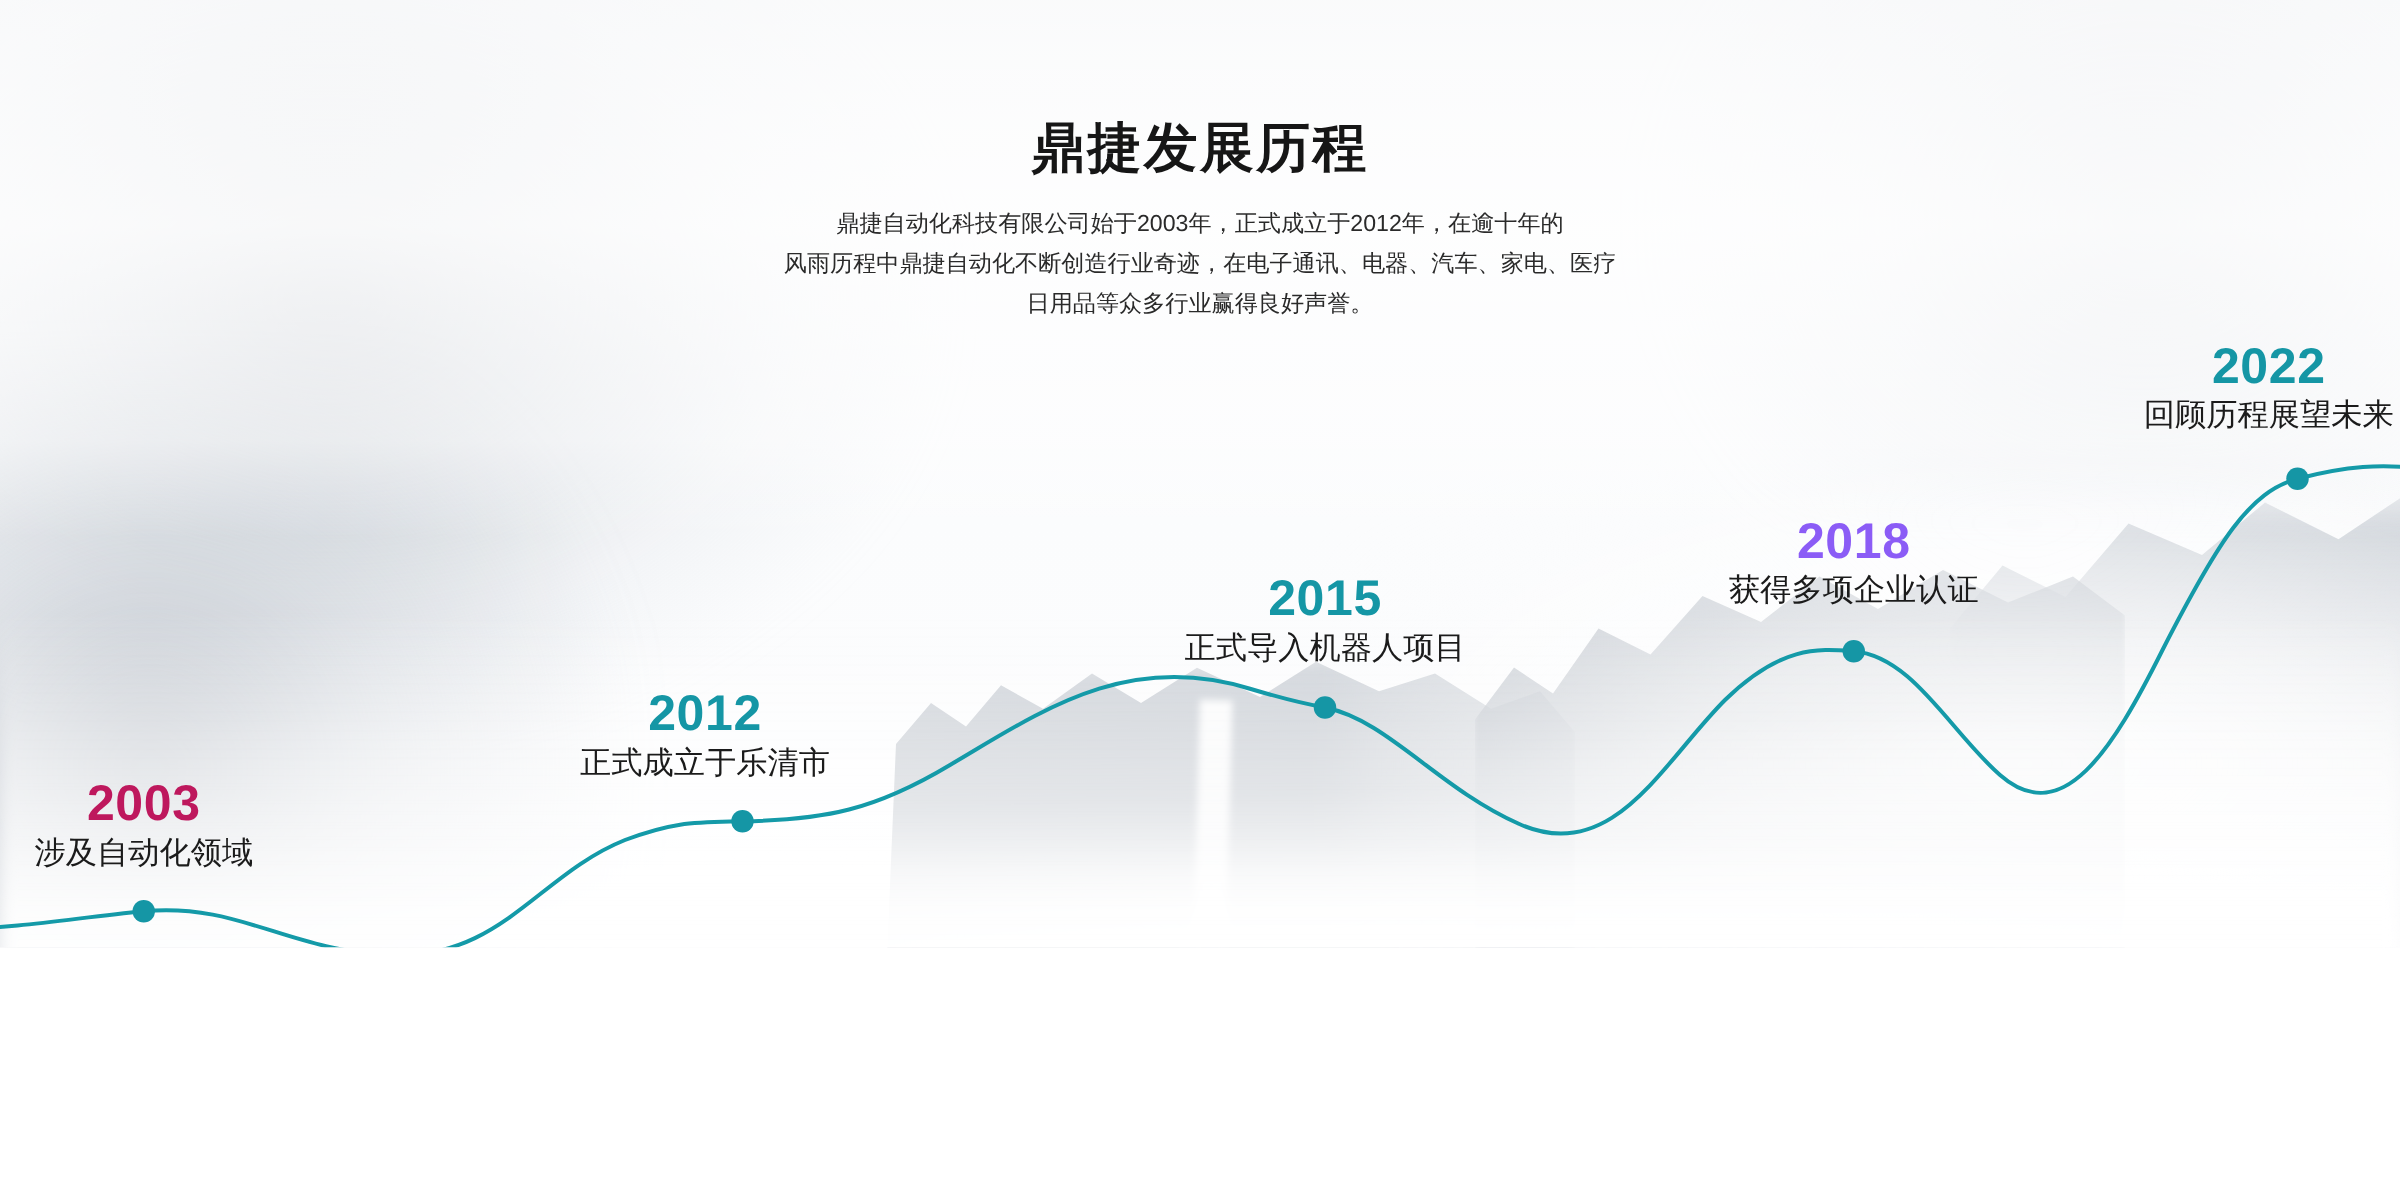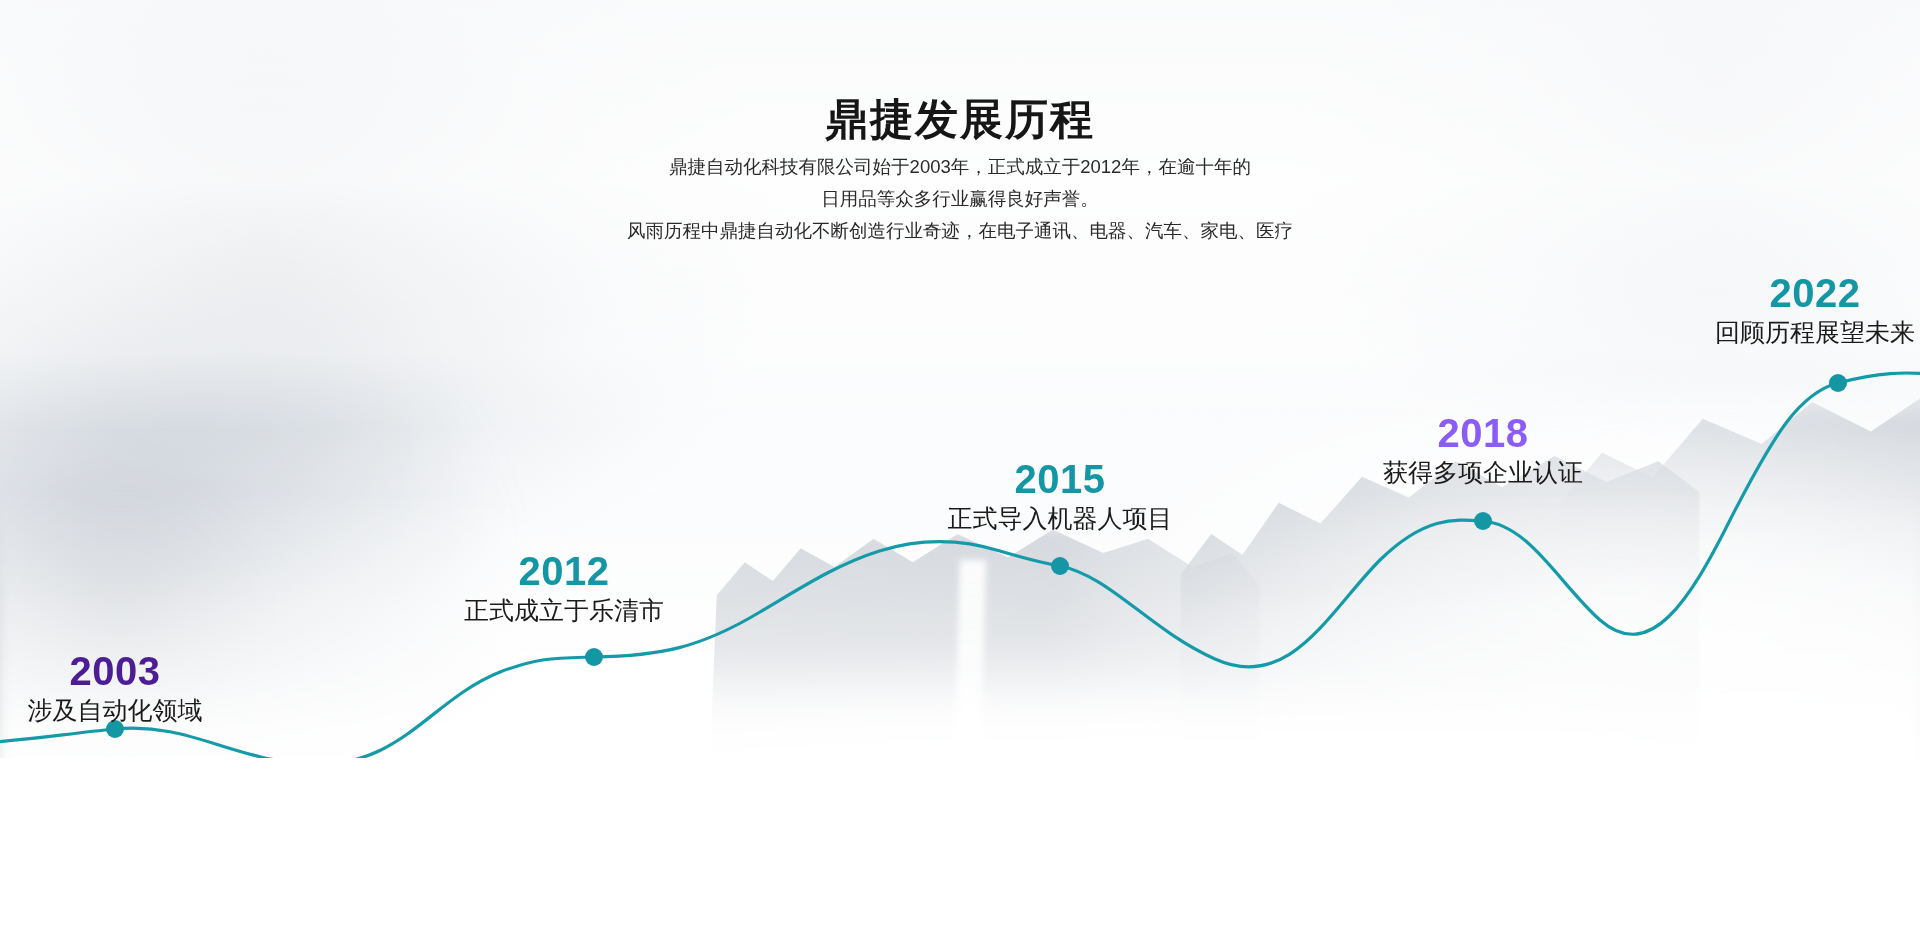--- a/index.html
+++ b/index.html
@@ -143,21 +143,21 @@
   }
   .page-title {
     margin: 0;
     font-size: 43px;
     font-weight: 700;
     color: #161616;
     letter-spacing: 2px;
     line-height: 1.1;
   }
   .subtitle {
-    margin: 8px auto 0;
+    margin: 20px auto 0;
     width: 820px;
     font-size: 18.5px;
     font-weight: 400;
     color: #2a2a2a;
     line-height: 1.72;
   }
   .subtitle-line { display: block; white-space: nowrap; }
 
   
   .timeline-svg {
@@ -206,39 +206,39 @@
   <div class="rock-far-right"></div>
   <div class="mist-band-b"></div>
   <div class="mist-band-a"></div>
   <div class="mist-bottom"></div>
   <div class="mist-upper-fade"></div>
 
   <div class="header">
     <h1 class="page-title">鼎捷发展历程</h1>
     <p class="subtitle">
       <span class="subtitle-line">鼎捷自动化科技有限公司始于2003年，正式成立于2012年，在逾十年的</span>
+      <span class="subtitle-line">风雨历程中鼎捷自动化不断创造行业奇迹，在电子通讯、电器、汽车、家电、医疗</span>
       <span class="subtitle-line">日用品等众多行业赢得良好声誉。</span>
-      <span class="subtitle-line">风雨历程中鼎捷自动化不断创造行业奇迹，在电子通讯、电器、汽车、家电、医疗</span>
     </p>
   </div>
 
   <svg class="timeline-svg" viewBox="0 0 1920 950" preserveAspectRatio="none">
     <path id="timeline-path" fill="none" stroke="#149aa8" stroke-width="3.2" stroke-linecap="round" d="M -40 744 C 20 742, 62 734, 115 729 C 190 722, 230 760, 310 764 C 400 769, 430 700, 500 672 C 540 657, 556 658, 594 657 C 660 656, 700 648, 760 612 C 830 571, 900 520, 1000 551 C 1030 560, 1043 563, 1060 566 C 1110 576, 1150 630, 1215 659 C 1290 693, 1330 610, 1380 560 C 1425 516, 1455 519, 1483 521 C 1530 525, 1560 585, 1600 620 C 1650 664, 1690 600, 1730 520 C 1775 432, 1800 393, 1838 383 C 1880 372, 1905 372, 1930 374"></path>
     <g id="timeline-nodes">
         <circle cx="115" cy="729" r="9" fill="#1596a5"></circle>
         <circle cx="594" cy="657" r="9" fill="#1596a5"></circle>
         <circle cx="1060" cy="566" r="9" fill="#1596a5"></circle>
         <circle cx="1483" cy="521" r="9" fill="#1596a5"></circle>
         <circle cx="1838" cy="383" r="9" fill="#1596a5"></circle>
       </g>
   </svg>
 
   <div id="milestone-layer">
       <div class="milestone" style="left: 115px; top: 622px;">
-        <div class="milestone-year" style="color: #4c1d95; margin-top: 28px;">2003</div>
+        <div class="milestone-year" style="color: #be185d;">2003</div>
         <div class="milestone-desc">涉及自动化领域</div>
       </div>
       <div class="milestone" style="left: 564px; top: 550px;">
         <div class="milestone-year" style="color: rgb(21, 150, 165);">2012</div>
         <div class="milestone-desc">正式成立于乐清市</div>
       </div>
       <div class="milestone" style="left: 1060px; top: 458px;">
         <div class="milestone-year" style="color: rgb(21, 150, 165);">2015</div>
         <div class="milestone-desc">正式导入机器人项目</div>
       </div>

